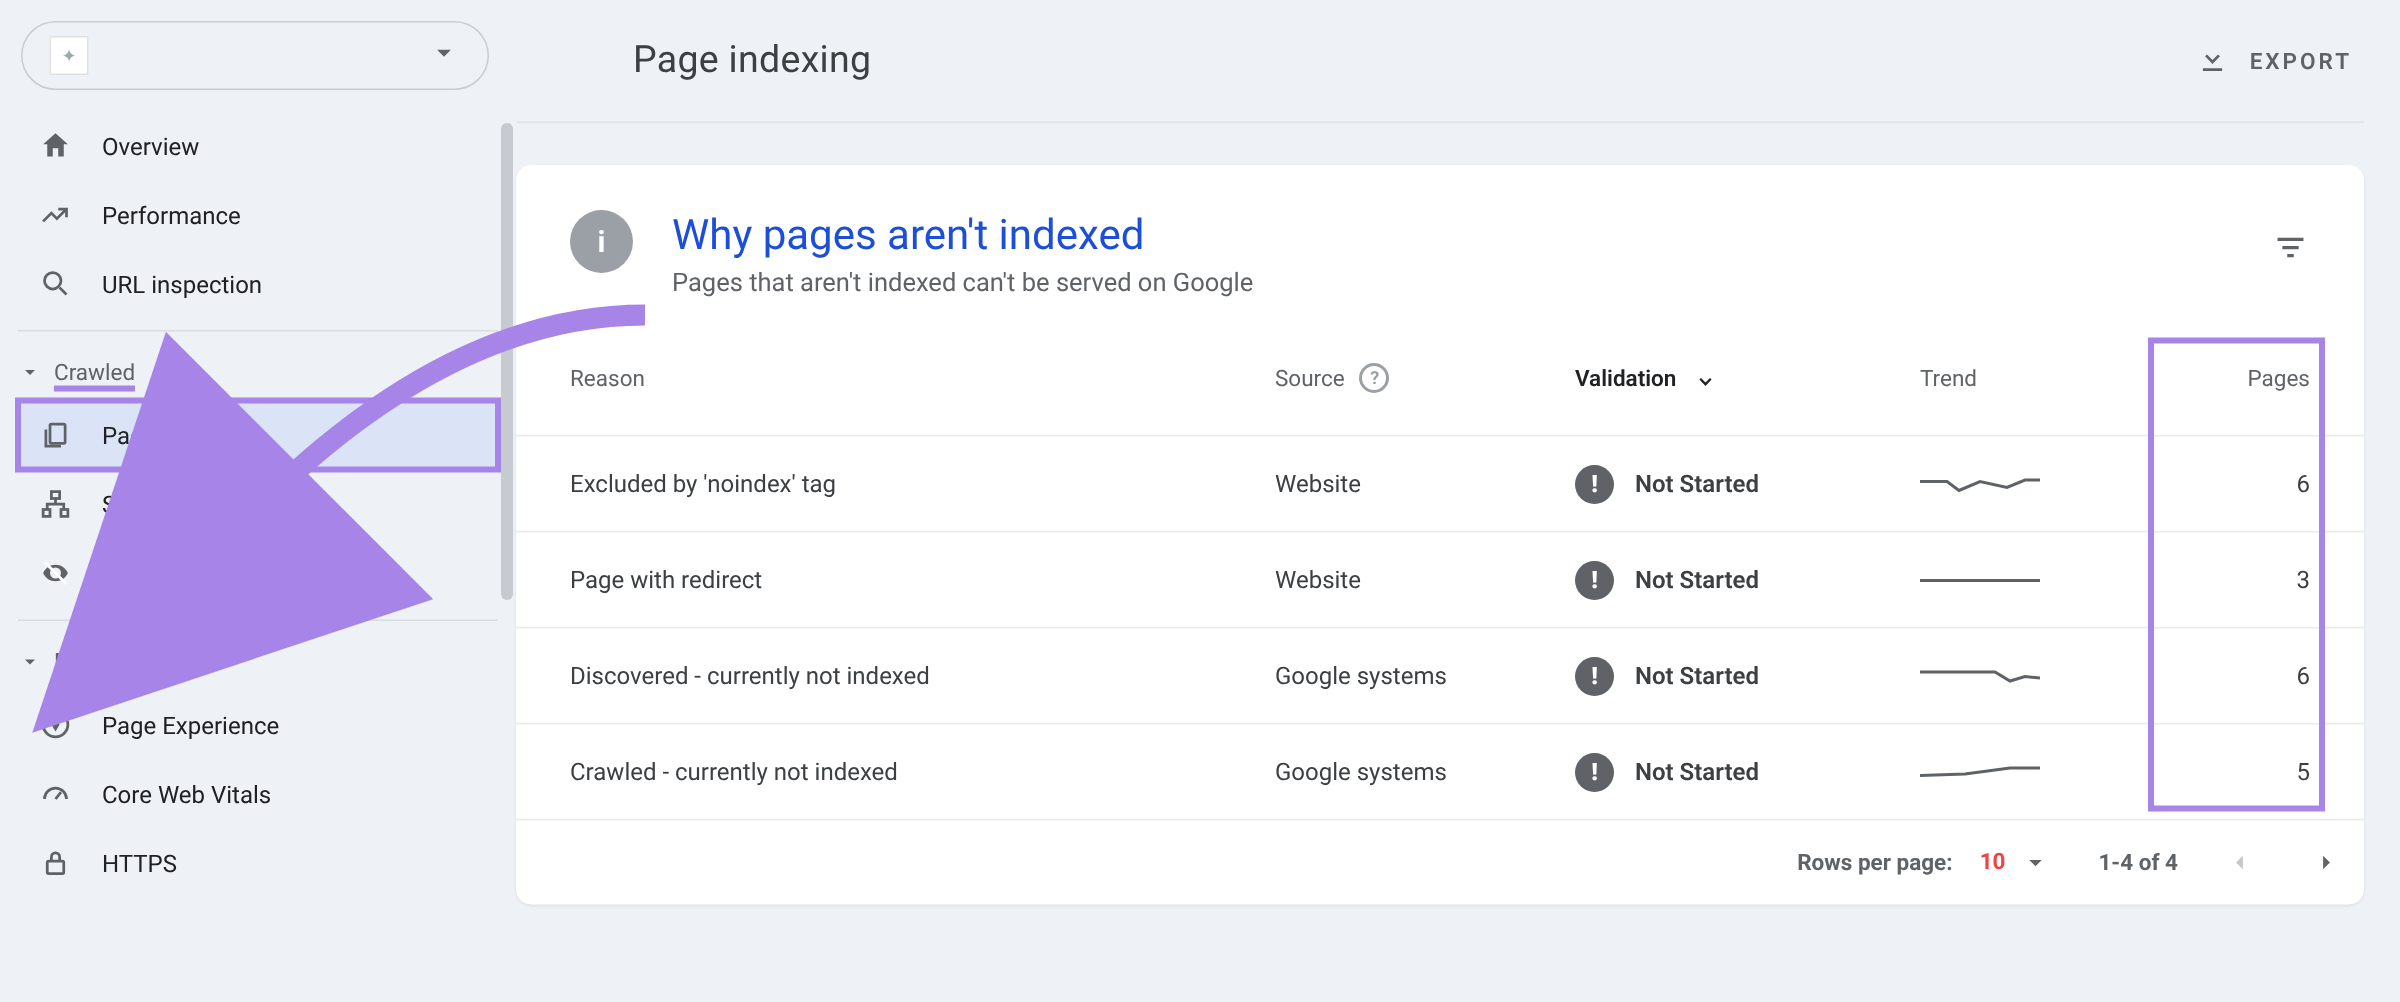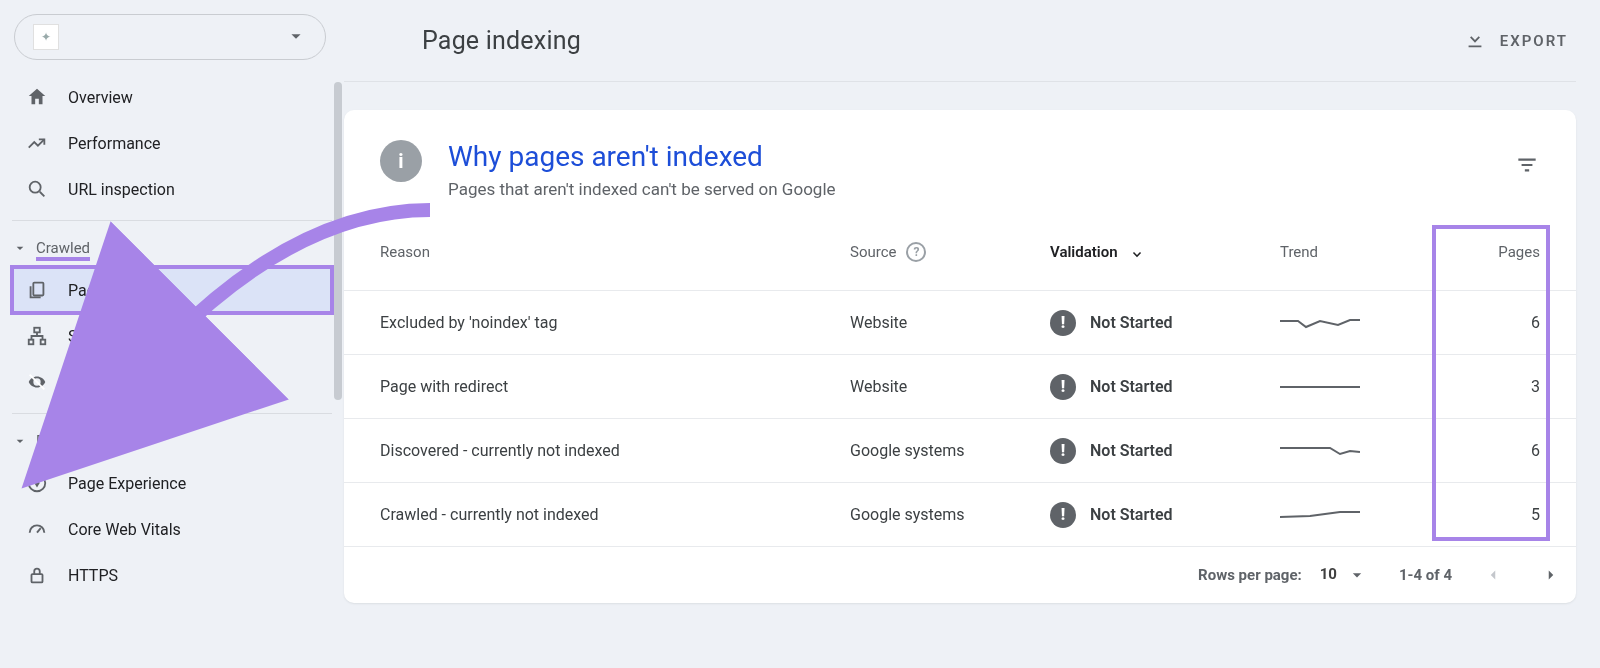--- a/index.html
+++ b/index.html
@@ -146,21 +146,21 @@
     pointer-events: none;
   }
   .card-wrapper { position: relative; }
   
   .tbl-foot {
     display: flex; align-items: center; justify-content: flex-end; gap: 32px;
     padding: 18px 16px; color: #5f6368; font-size: 15px; font-weight: bold;
   }
   .tbl-foot .rpp { display:flex; align-items:center; gap: 18px; }
   .tbl-foot .rpp .sel {
-    display:flex; align-items:flex-start; gap: 10px; color:#404040; cursor: pointer;
+    display:flex; align-items:flex-start; gap: 10px; color:#ef4444; cursor: pointer;
   }
   .tbl-foot .rpp .sel svg { width: 20px; height: 20px; }
   .tbl-foot .pager { display:flex; align-items:center; gap: 40px; }
   .tbl-foot .pager .arrow { cursor: pointer; color:#5f6368; }
   .tbl-foot .pager .arrow.disabled { color: #c4c7cc; cursor: default; }
   .tbl-foot .pager svg { width: 18px; height: 18px; display:block; }
   
   .annot-arrow {
     position: absolute; pointer-events: none;
     left: 130px; top: 190px; width: 320px; height: 190px;

